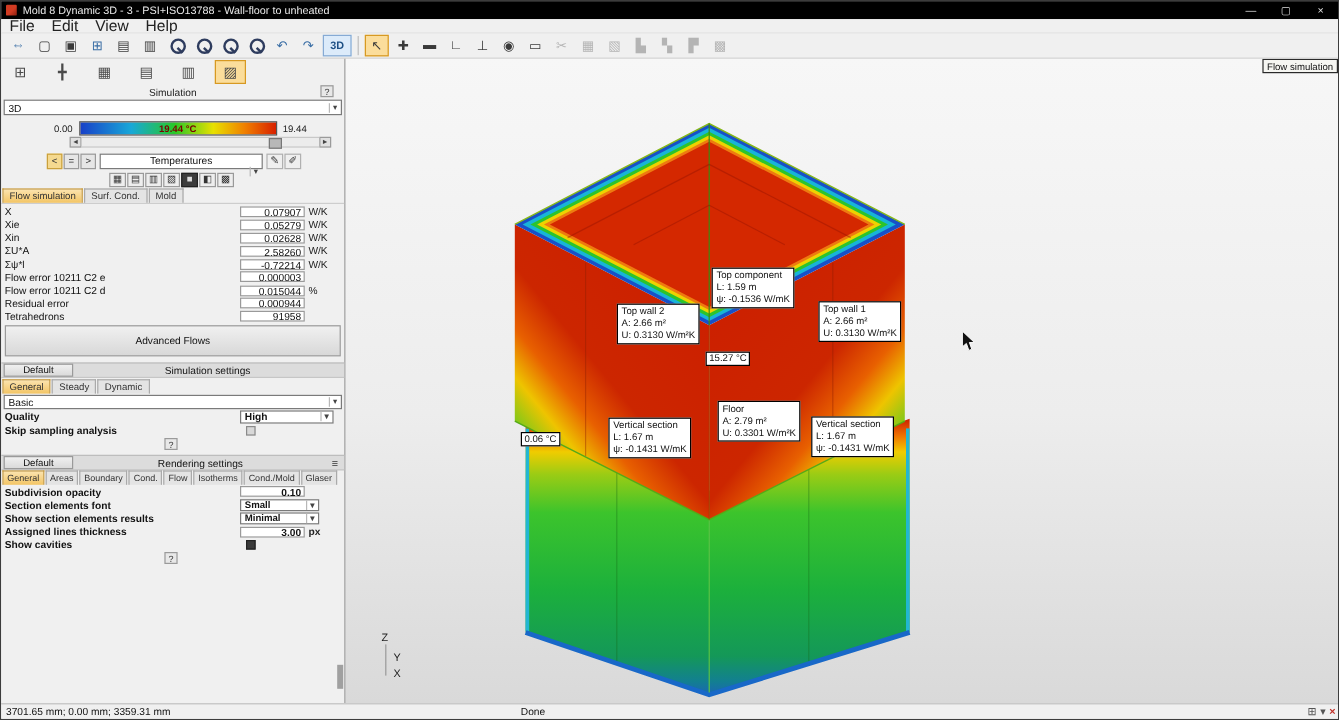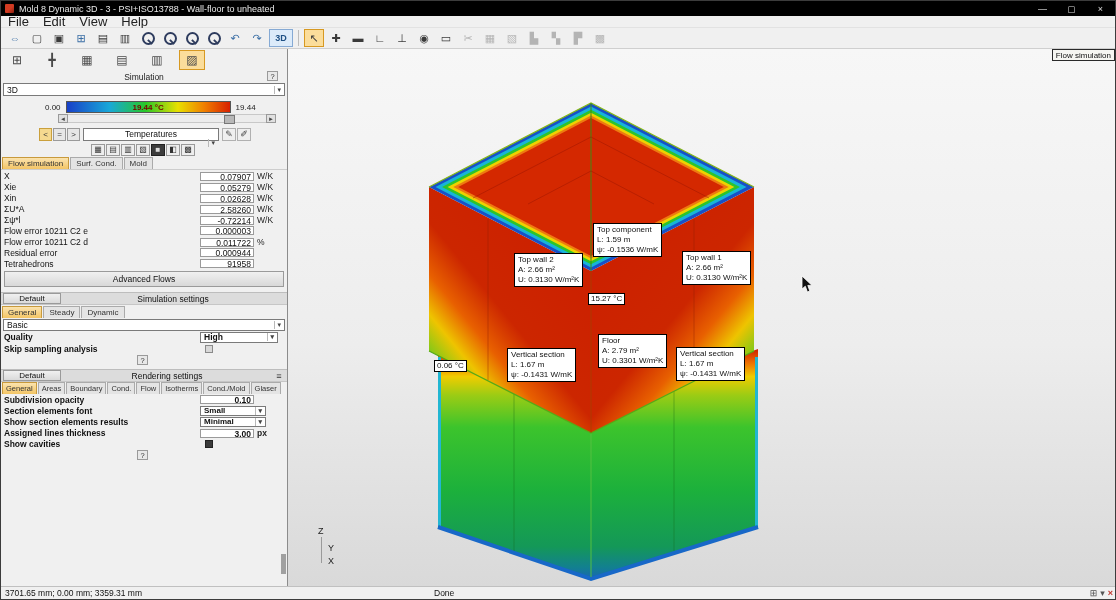--- a/index.html
+++ b/index.html
@@ -72,21 +72,21 @@
   .tab { border:1px solid #aaa; border-bottom:none; background:#e4e4e4; margin-right:1px; padding:0 5px; height:12px; display:flex; align-items:center; font-size:8px; color:#333; }
   .tab.active { background:linear-gradient(#fbe3ae,#f3c565); border-color:#c89a3c; }
   .tabs2 .tab { padding:0 3px; font-size:7.5px; }
 
   .res-table { border-top:1px solid #cdcdcd; }
   .trow { height:11px; display:flex; align-items:center; padding:0 2px 0 3px; font-size:8.5px; }
   .trow .lbl { flex:1; white-space:nowrap; overflow:hidden; }
   .ctl { width:85px; display:flex; align-items:flex-end; flex:0 0 85px; }
   .valbox { width:54px; height:9px; background:#fff; border:1px solid #9a9a9a; font-size:8.5px; text-align:right; padding:0 2px; line-height:8px; }
   .unit { padding-left:3px; font-size:8.5px; color:#222; }
-  .wide-btn { margin:2px 3px 4px 3px; height:16px; background:linear-gradient(#f0f0f0,#d8d8d8); border:1px solid #9a9a9a; display:flex; align-items:center; justify-content:center; font-size:8.5px;text-align:center; }
+  .wide-btn { margin:2px 3px 4px 3px; height:26px; background:linear-gradient(#f0f0f0,#d8d8d8); border:1px solid #9a9a9a; display:flex; align-items:center; justify-content:center; font-size:8.5px;text-align:center; }
 
   .sec-head { margin-top:5px; height:13px; background:#dcdcdc; border-top:1px solid #bdbdbd; border-bottom:1px solid #c6c6c6; display:flex; align-items:center; padding:0 2px; }
   .default-btn { width:58px; height:11px; background:linear-gradient(#f0f0f0,#dadada); border:1px solid #9a9a9a; font-size:8px; display:flex; align-items:center; justify-content:center; }
   .sec-title { flex:1; text-align:center; font-size:8.5px; }
   .menu-glyph { width:12px; text-align:center; font-size:9px; color:#333; }
 
   .full-dd { margin:1px 2px 0 2px; height:12px; }
   .setrow { height:12px; display:flex; align-items:center; padding:0 2px 0 3px; font-size:8.5px;font-weight:bold; }
   .setrow .lbl { flex:1; white-space:nowrap; overflow:hidden; }
   .setrow11 { height:11px; }
@@ -385,21 +385,21 @@
             <span class="lbl">Flow error 10211 C2 e</span>
             <span class="ctl">
               <span class="valbox">0.000003</span>
               <span class="unit"></span>
             </span>
           </div>
 
           <div class="trow">
             <span class="lbl">Flow error 10211 C2 d</span>
             <span class="ctl">
-              <span class="valbox">0.011722</span>
+              <span class="valbox">0.015044</span>
               <span class="unit">%</span>
             </span>
           </div>
 
           <div class="trow">
             <span class="lbl">Residual error</span>
             <span class="ctl">
               <span class="valbox">0.000944</span>
               <span class="unit"></span>
             </span>

